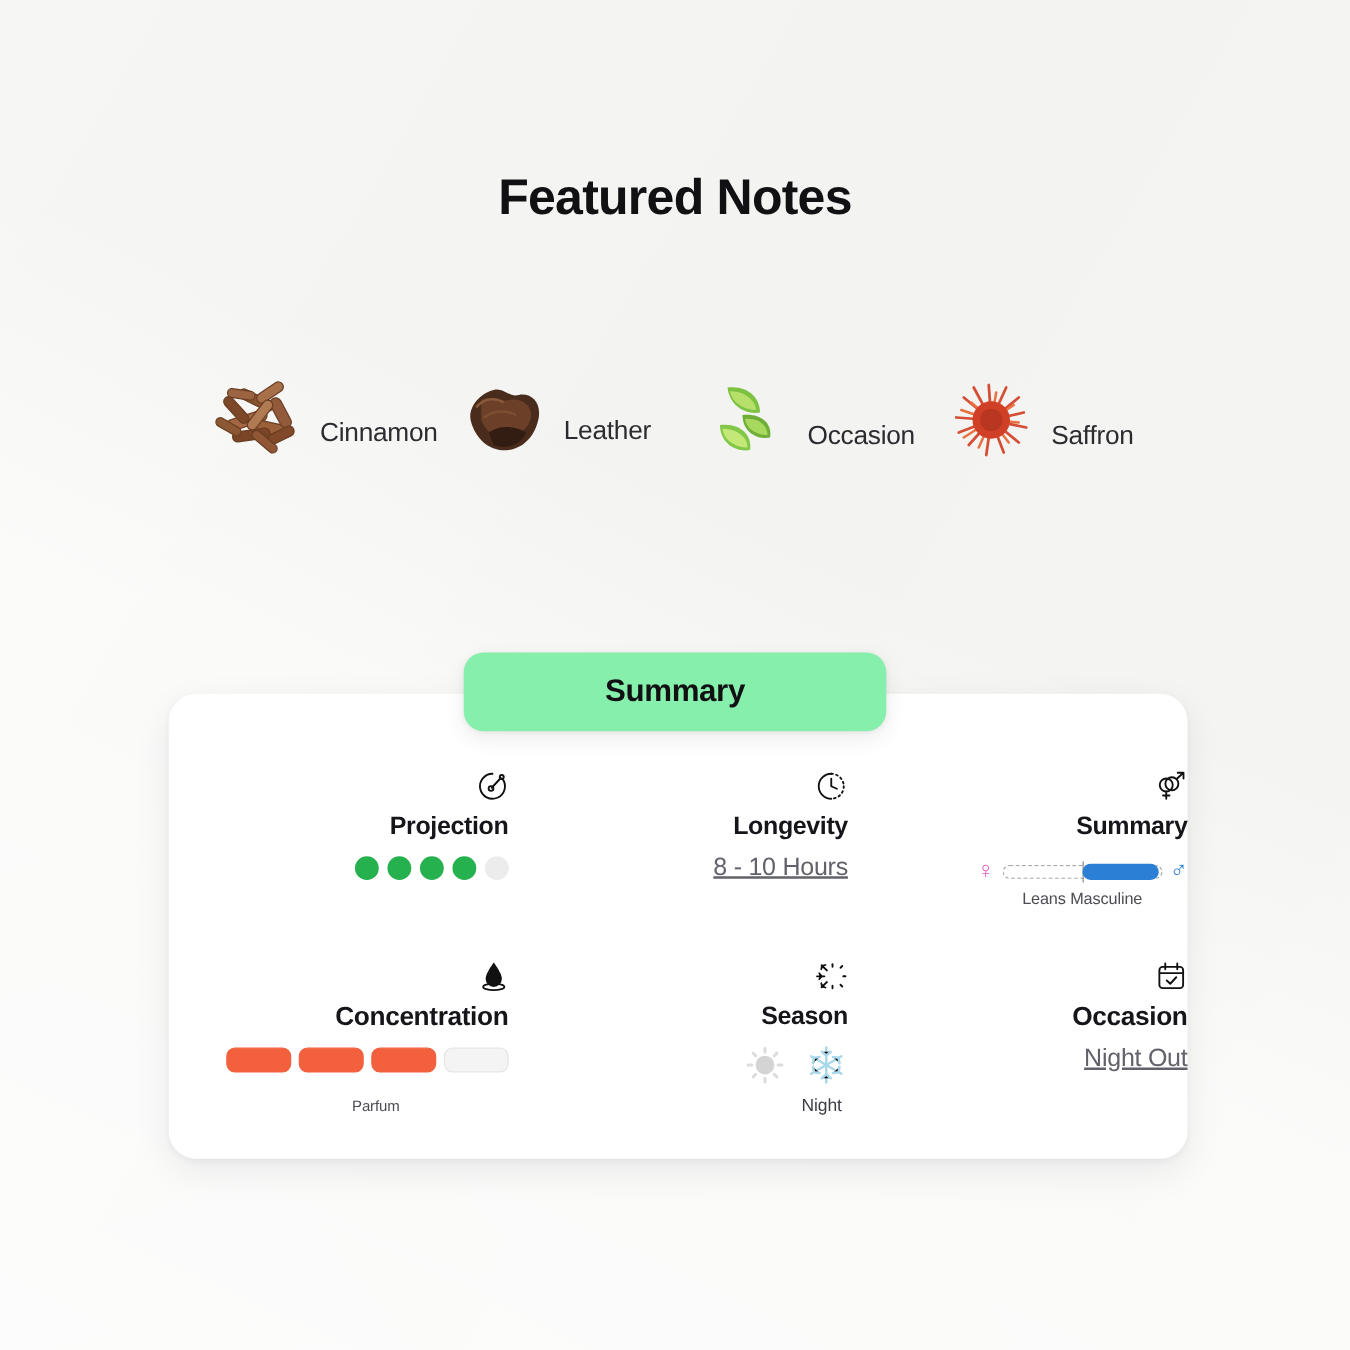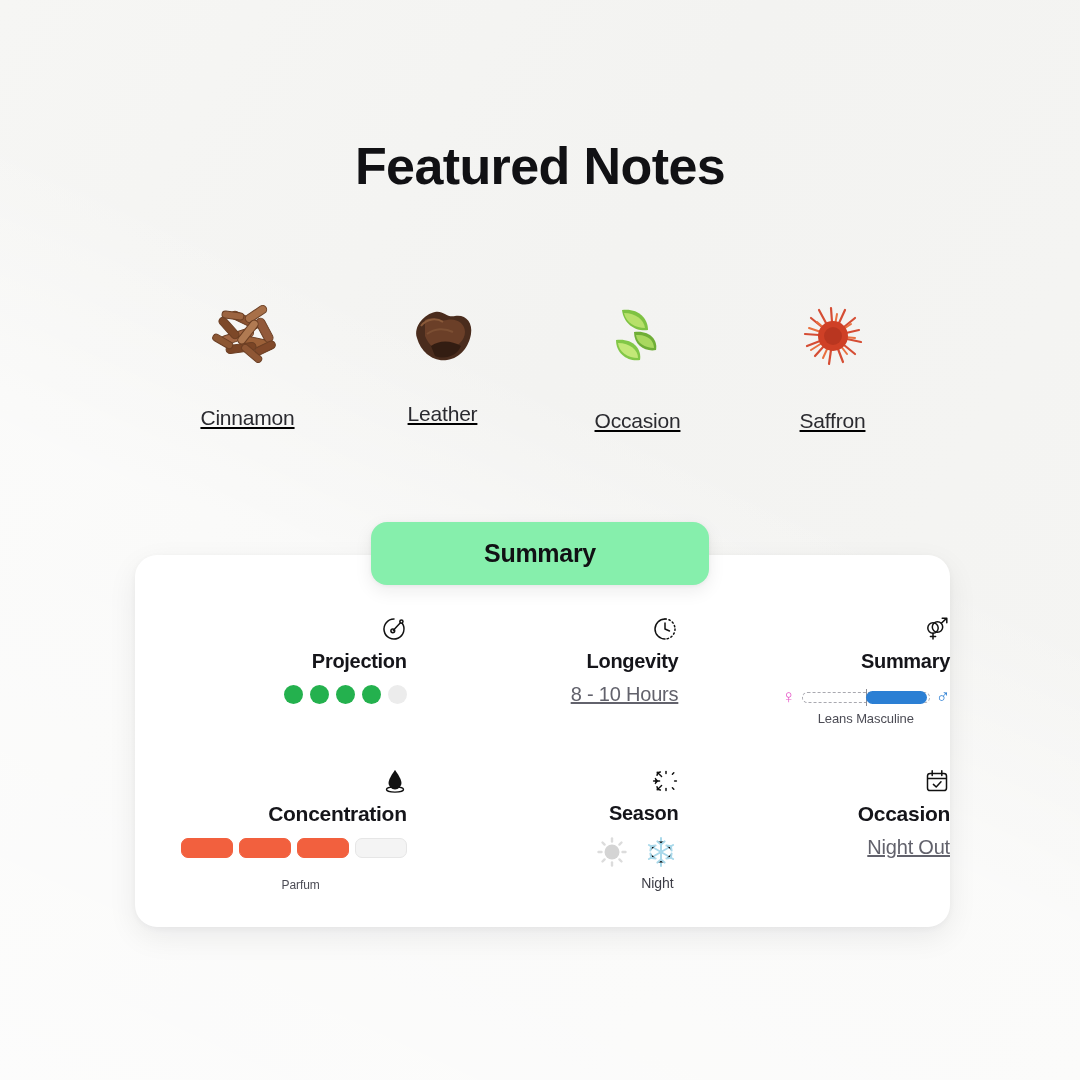--- a/index.html
+++ b/index.html
@@ -32,42 +32,41 @@
     height: 1080px;
   }
 
   
   .section-title {
     position: absolute;
     top: 136px;
     left: 0;
     width: 1080px;
     text-align: center;
-    font-size: 52px;
+    font-size: 40px;
     font-weight: 700;
     letter-spacing: -0.6px;
     color: #111114;
   }
 
   .notes-row {
     position: absolute;
     top: 288px;
     left: 160px;
     width: 760px;
     display: flex;
     justify-content: space-between;
     align-items: flex-start;
   }
 
   .note {
     width: 175px;
     display: flex;
-    flex-direction: column;
-    align-items: center;
-    text-decoration: underline;
+    flex-direction: row;
+    align-items: center;
   }
 
   .note-thumb {
     width: 96px;
     height: 96px;
     display: flex;
     align-items: center;
     justify-content: center;
     margin-bottom: 18px;
   }

